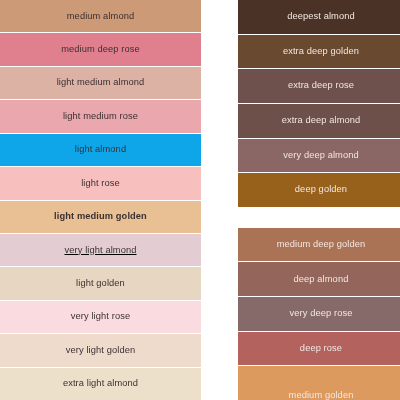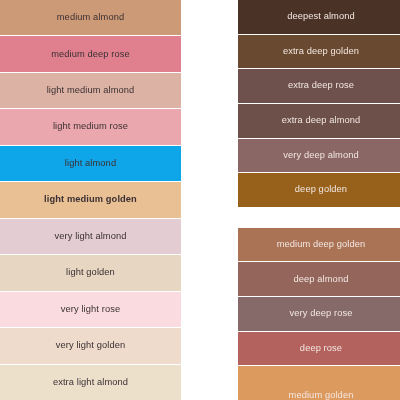--- a/index.html
+++ b/index.html
@@ -22,21 +22,21 @@
   .column {
     position: absolute;
     top: 0;
     height: 400px;
     display: flex;
     flex-direction: column;
     box-sizing: border-box;
   }
   #column-left {
     left: 0px;
-    width: 181px;
+    width: 201px;
   }
   #column-right {
     left: 238px;
     width: 166px;
   }
   .swatch {
     flex: 1 1 0;
     display: flex;
     align-items: center;
     justify-content: center;
@@ -77,24 +77,27 @@
       </div>
       <div class="swatch" style="background-color: rgb(220, 178, 164);">
         <span class="swatch-label">light medium almond</span>
       </div>
       <div class="swatch" style="background-color: rgb(235, 167, 174);">
         <span class="swatch-label">light medium rose</span>
       </div>
       <div class="swatch" style="background-color: #0ea5e9;">
         <span class="swatch-label">light almond</span>
       </div>
+      <div class="swatch" style="background-color: rgb(247, 191, 189);">
+        <span class="swatch-label">light rose</span>
+      </div>
       <div class="swatch" style="background-color: rgb(233, 191, 148); font-weight: bold;">
         <span class="swatch-label">light medium golden</span>
       </div>
-      <div class="swatch" style="background-color: rgb(227, 205, 210);">
+      <div class="swatch" style="background-color: rgb(227, 205, 210); text-decoration: underline;">
         <span class="swatch-label">very light almond</span>
       </div>
       <div class="swatch" style="background-color: rgb(231, 214, 193);">
         <span class="swatch-label">light golden</span>
       </div>
       <div class="swatch" style="background-color: rgb(250, 220, 224);">
         <span class="swatch-label">very light rose</span>
       </div>
       <div class="swatch" style="background-color: rgb(238, 219, 203);">
         <span class="swatch-label">very light golden</span>

